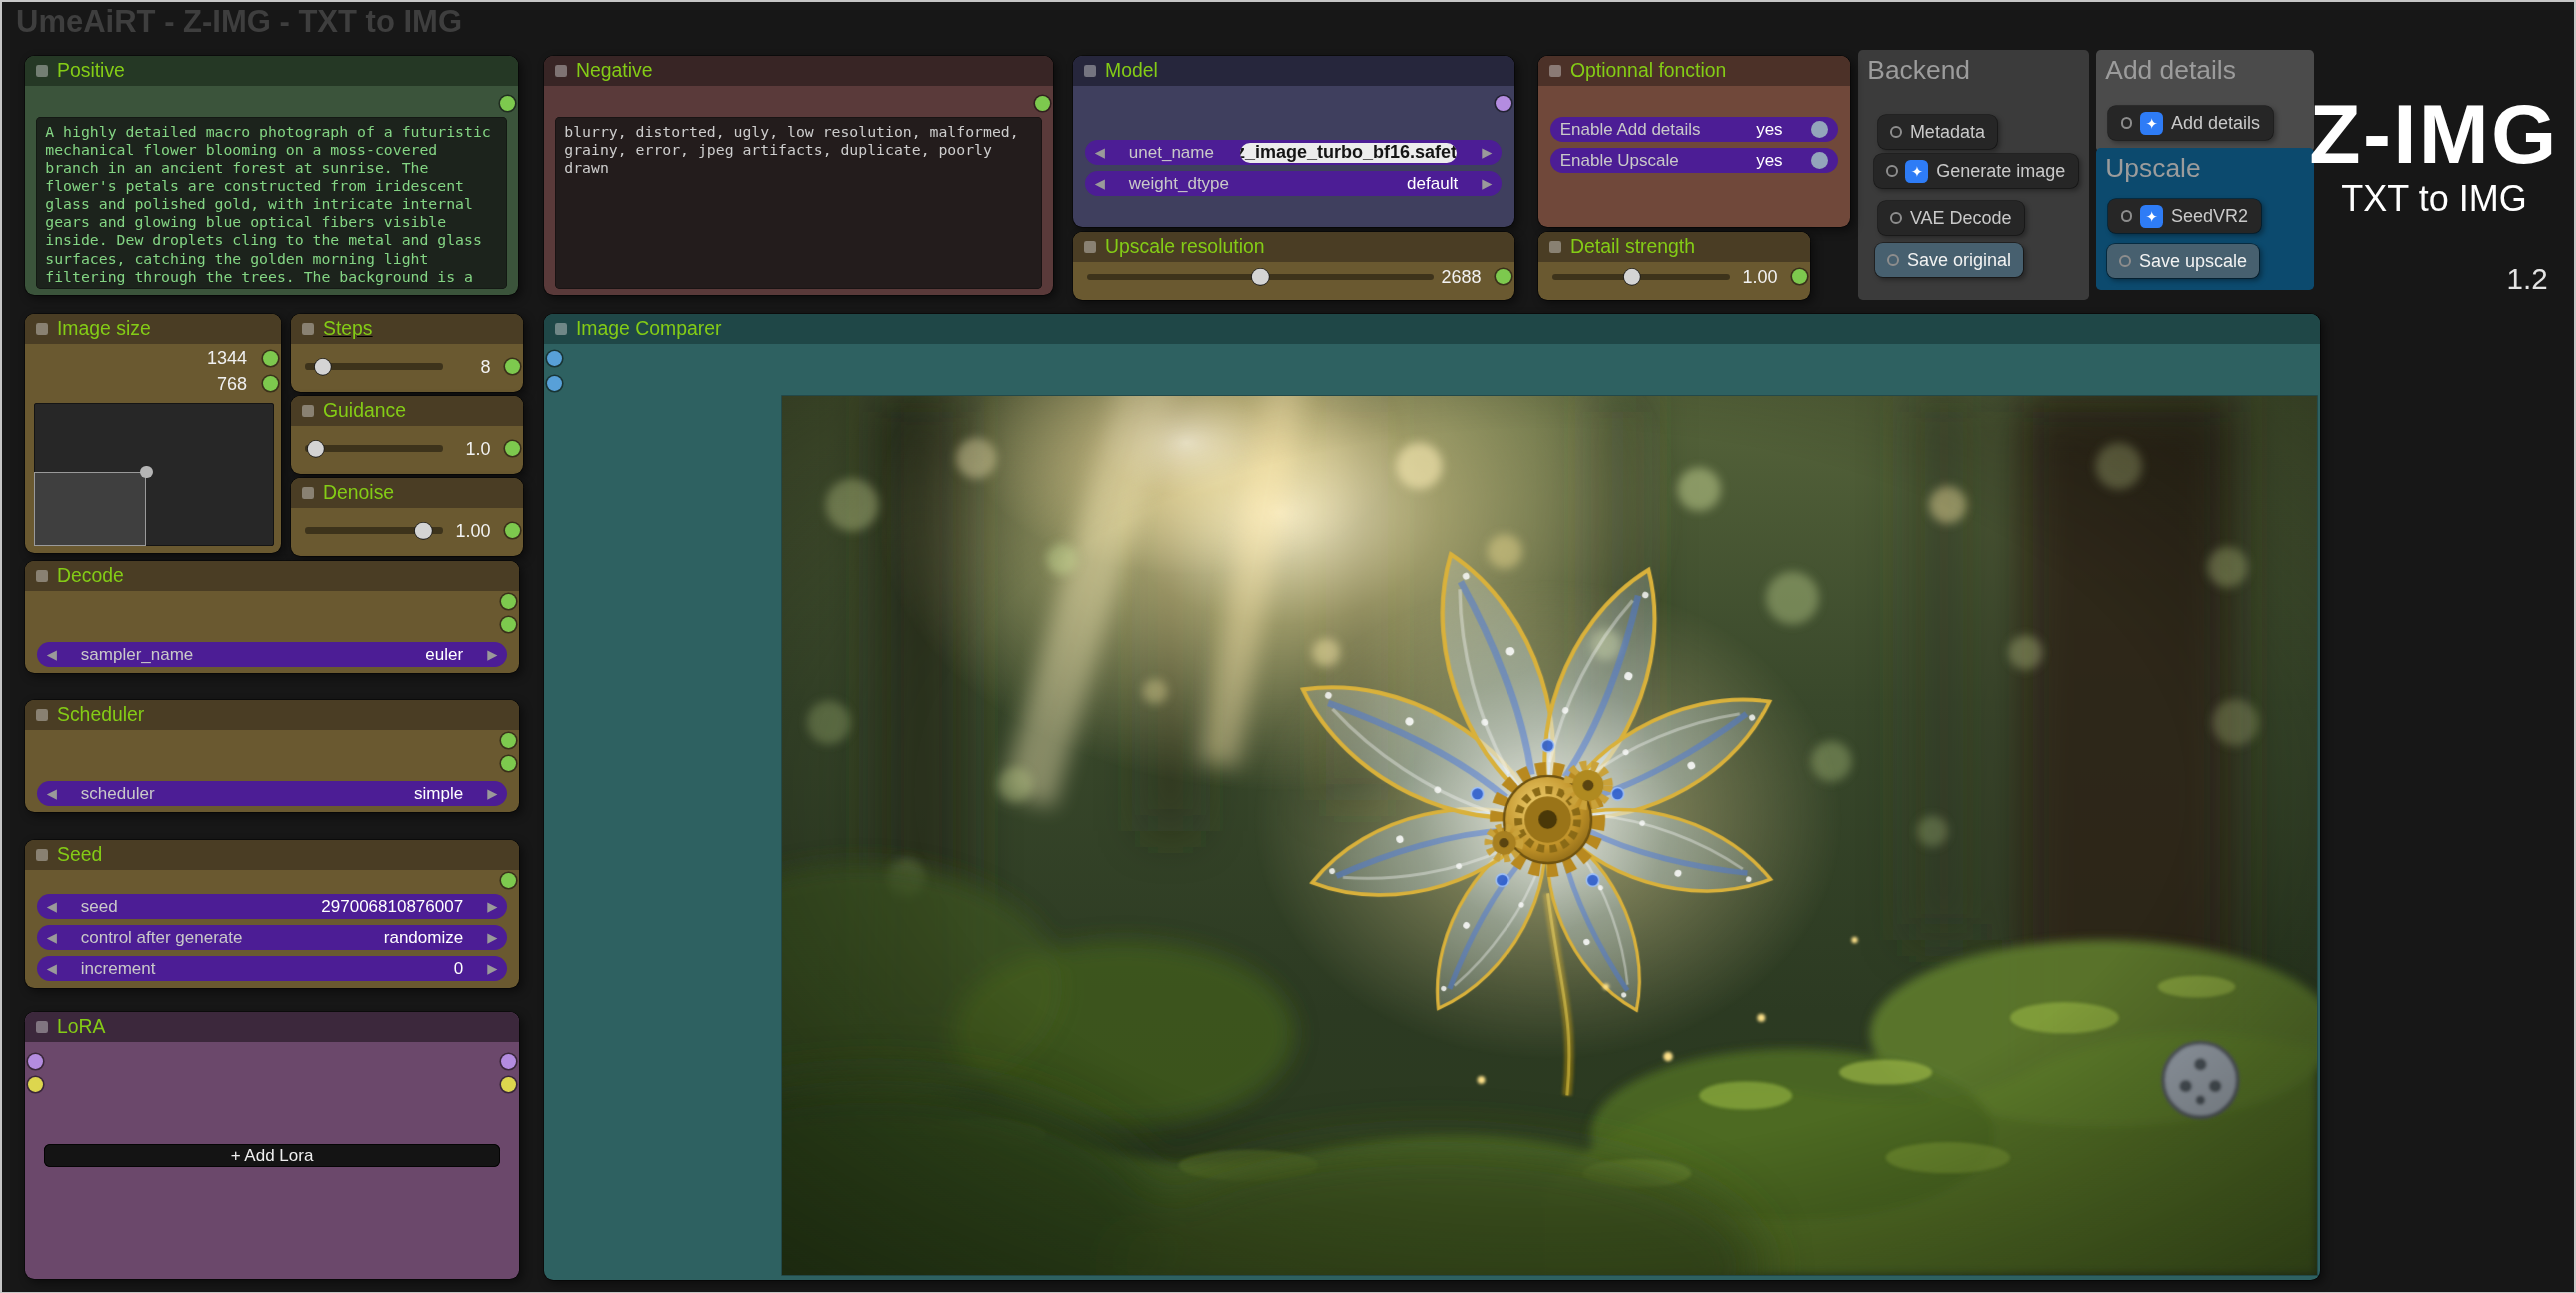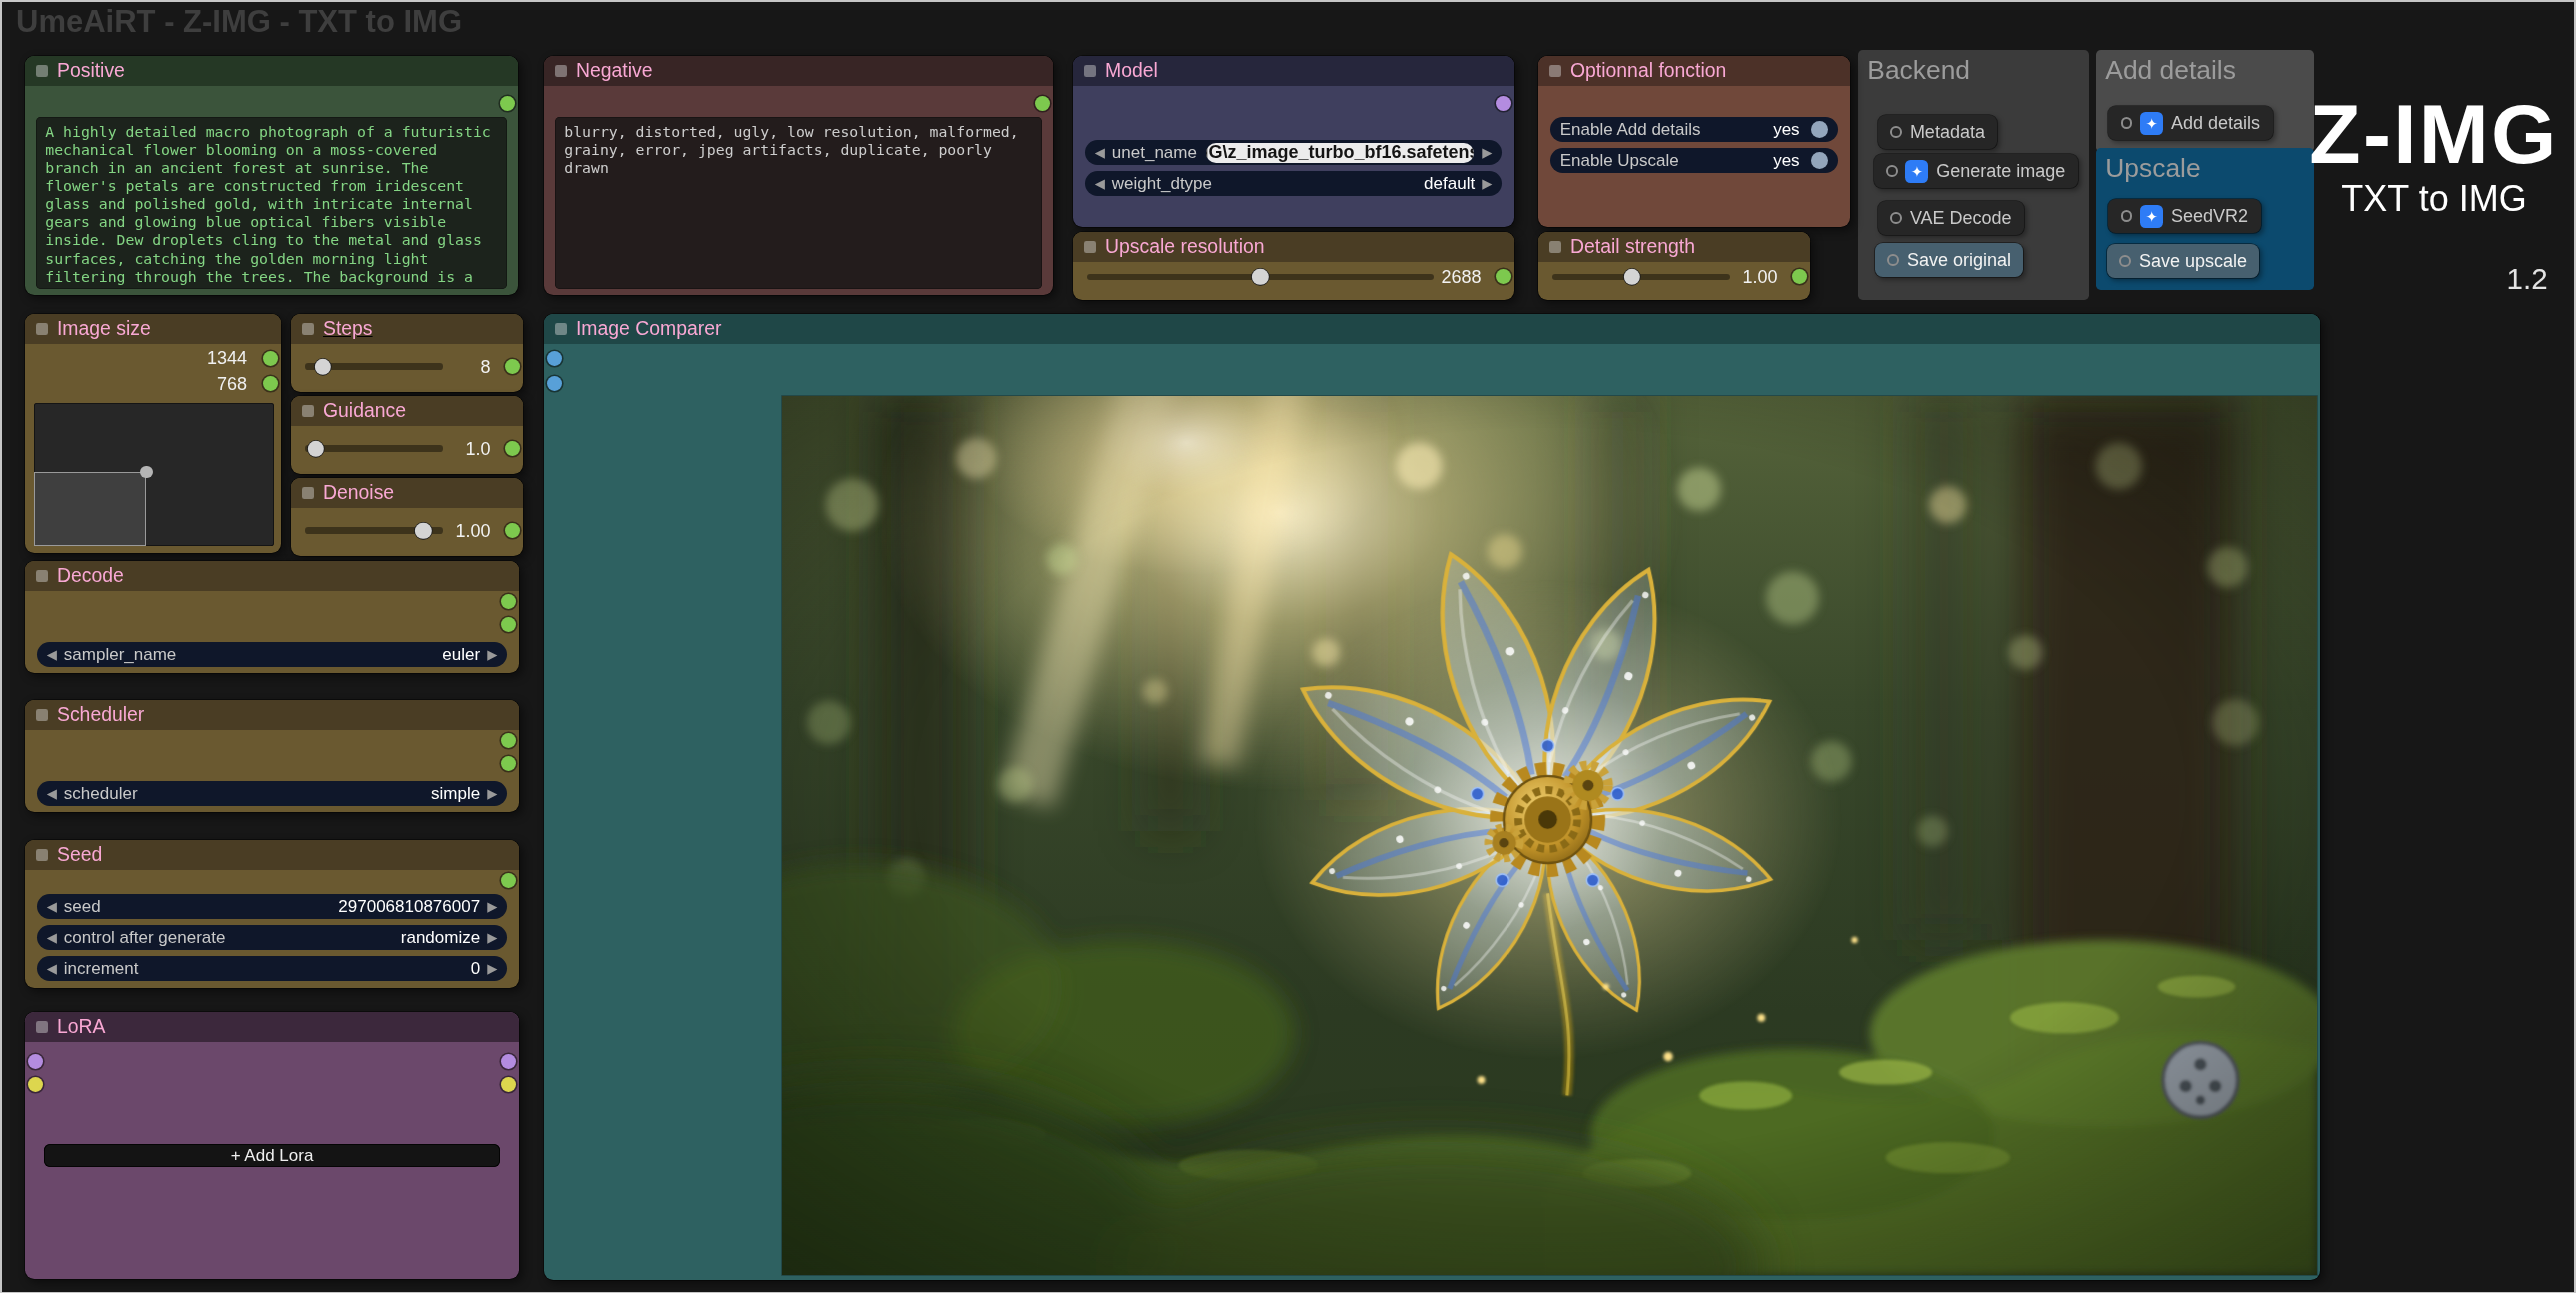--- a/index.html
+++ b/index.html
@@ -6,36 +6,36 @@
   .canvas{position:relative;width:2576px;height:1294px;background:#171717;overflow:hidden;
           font-family:"Liberation Sans",sans-serif;border:2.3px solid #c6c6c6;box-sizing:border-box;}
   .app-title{position:absolute;left:14px;top:1.6px;font-size:31px;font-weight:600;color:#3e3e3e;white-space:nowrap;}
 
   
   .node{position:absolute;border-radius:9.3px;background:var(--body);
         box-shadow:0 0 0 0.8px rgba(0,0,0,.55),3.9px 3.9px 9.3px rgba(0,0,0,.45);}
   .node-header{height:29.5px;border-radius:9.3px 9.3px 0 0;background:var(--head);
                display:flex;align-items:center;gap:9.3px;padding:0 11px;}
   .collapse-icon{width:11.7px;height:11.7px;border-radius:2.3px;background:rgba(225,225,225,.42);flex:none;}
-  .node-title{font-size:19.4px;color:#f9a8d4;white-space:nowrap;}
+  .node-title{font-size:19.4px;color:#84cc16;white-space:nowrap;}
 
   .dot{position:absolute;width:14.8px;height:14.8px;border-radius:50%;box-shadow:0 0 0 1.6px rgba(0,0,0,.45);}
   .dot.green{background:#7dc94e;}
   .dot.purple{background:#b48ce0;}
   .dot.yellow{background:#ddd64e;}
   .dot.blue{background:#58a0d8;}
 
   .prompt{position:absolute;left:11px;right:11px;top:61px;bottom:6.2px;border-radius:4.7px;
           padding:6.2px 9.3px;box-sizing:border-box;font-family:"DejaVu Sans Mono",monospace;
           font-size:14.8px;line-height:1.22;white-space:pre-wrap;overflow:hidden;}
   .prompt.pos{background:#1c231c;color:#84d584;box-shadow:inset 0 0 0 0.8px #121712;}
   .prompt.neg{background:#231c1c;color:#cdcdcd;box-shadow:inset 0 0 0 0.8px #171212;}
 
-  .widget{height:25px;background:#0f172a;border-radius:12.4px;display:flex;align-items:center;
-          padding:0 9.3px;gap:7px;font-size:17px;color:#dedede;}
+  .widget{height:25px;background:#4c1d95;border-radius:12.4px;display:flex;align-items:center;
+          padding:0 9.3px;gap:24px;font-size:17px;color:#dedede;}
   .w-label{white-space:nowrap;color:#c9c9c9;}
   .w-value{margin-left:auto;white-space:nowrap;color:#fff;}
   .arr{color:#9a9a9a;font-size:13.2px;line-height:1;flex:none;}
   .file-chip{flex:1;height:20px;margin:0 1.6px;background:#ececec;border-radius:10px;color:#141414;
              font-size:18px;display:flex;align-items:center;justify-content:center;overflow:hidden;white-space:nowrap;font-weight:bold;}
   .tg-knob{width:17px;height:17px;border-radius:50%;background:#93a5bb;flex:none;margin-left:4.7px;}
 
   .rows{position:absolute;left:12.4px;right:12.4px;display:flex;flex-direction:column;gap:6.2px;}
 
   .slider-row{position:absolute;left:12.4px;right:12.4px;height:31px;}

